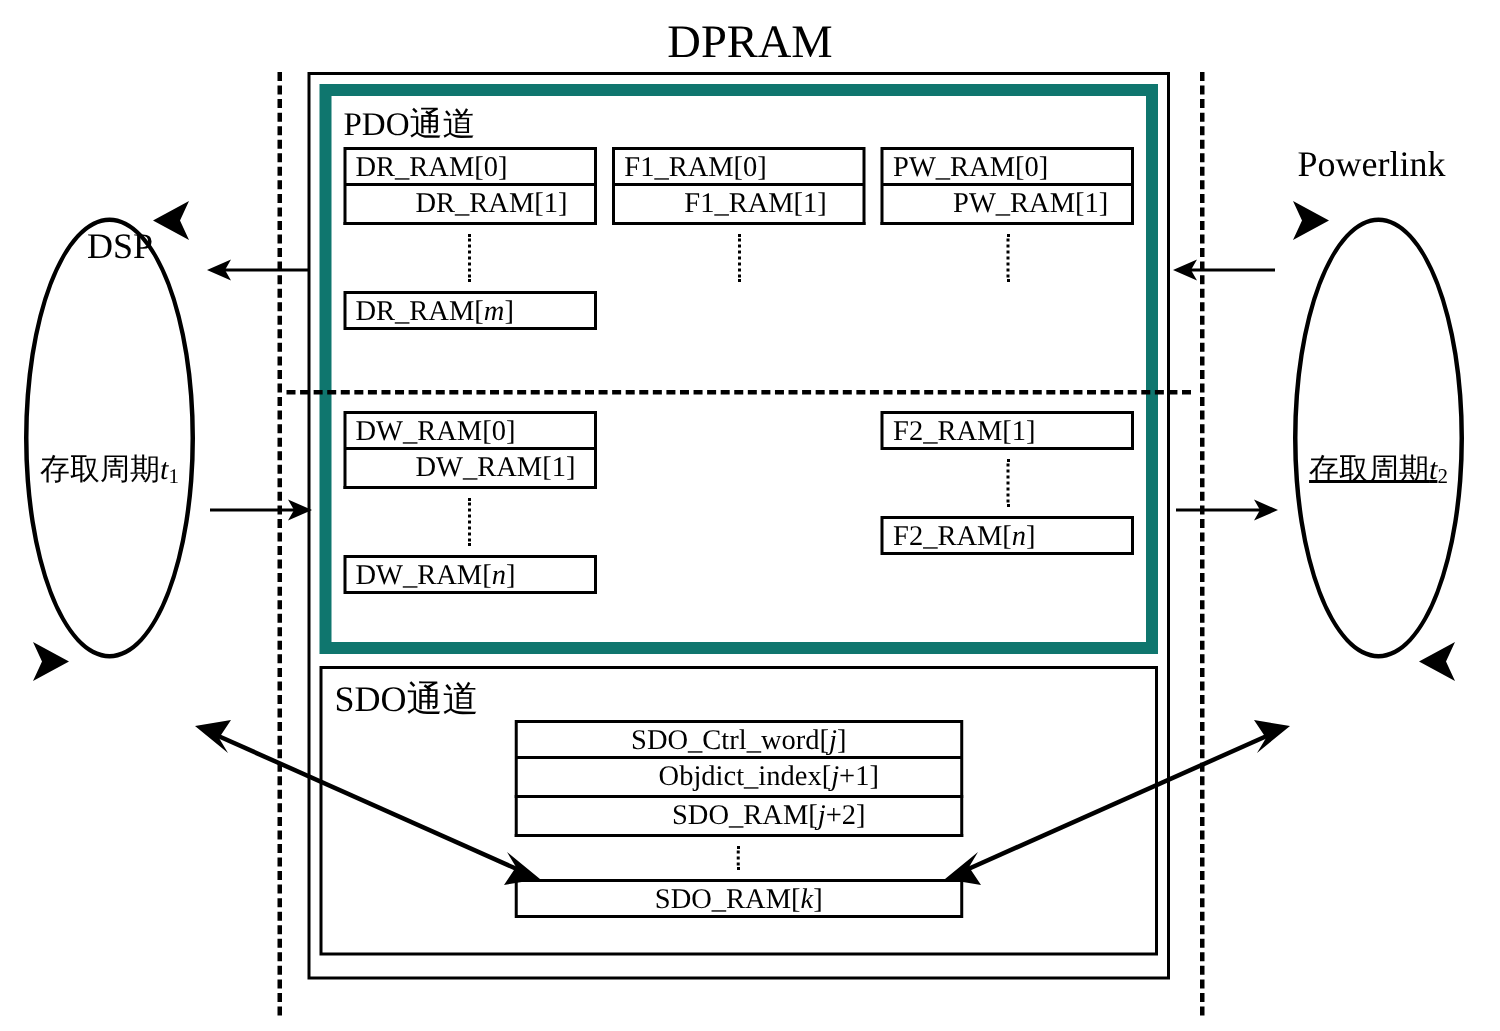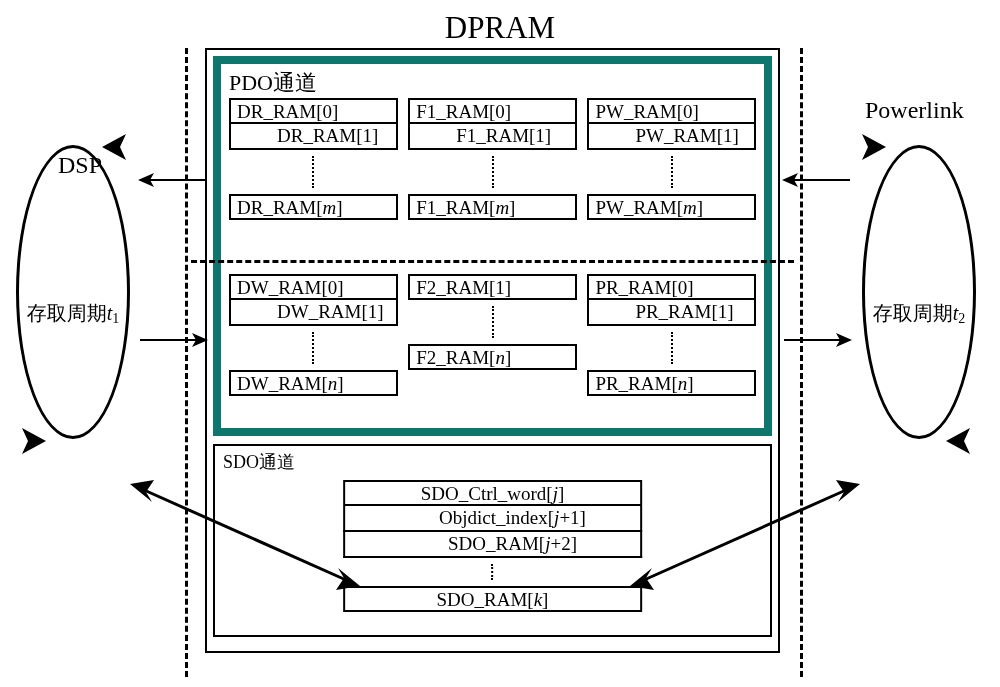--- a/index.html
+++ b/index.html
@@ -89,21 +89,21 @@
     top: 6px; bottom: 6px;
     border-left: 2px dotted #000;
   }
   .sdo-box {
     border: 2px solid #000;
     height: 193px;
     margin-top: 8px;
     padding: 4px 8px;
     position: relative;
   }
-  .sdo-title { font-size: 18px; }
+  .sdo-title { font-size: 24px; }
   .sdo-stack {
     position: absolute;
     top: 34px;
     left: 50%;
     transform: translateX(-50%);
     width: 54%;
     display: flex;
     flex-direction: column;
   }
   .sdo-stack .cell { text-align: center; }
@@ -116,21 +116,21 @@
     border: 3px solid #000;
     border-radius: 50%;
     text-align: center;
     display: flex;
     flex-direction: column;
     justify-content: center;
     align-items: center;
     font-size: 22px;
   }
   .ellipse-left { left: 6px; top: 135px; }
-  .ellipse-right { left: 852px; top: 135px; }
+  .ellipse-right { left: 852px; top: 135px; text-decoration: underline; }
   .el-sub { font-size: 20px; margin-top: 44px; }
   .sub-t { font-style: italic; font-family: serif; }
   .ss { font-size: 14px; vertical-align: sub; position: relative; top: -2px; }
 
   .out-plabel {
     position: absolute;
     font-size: 24px;
   }
   .dsp-label { left: 48px; top: 98px; margin-top: 44px; }
   .pl-label { left: 855px; top: 87px; }
@@ -239,47 +239,39 @@
         <div class="col">
           <div class="cell">DR_RAM[0]</div>
           <div class="cell">DR_RAM[1]</div>
           <div class="vdots"></div>
           <div class="cell"><span>DR_RAM[<span class="ital">m</span>]</span></div>
         </div>
         <div class="col">
           <div class="cell">F1_RAM[0]</div>
           <div class="cell">F1_RAM[1]</div>
           <div class="vdots"></div>
-          <div class="cell"><span>F1_RAM[<span class="ital">m</span>]</span></div>
         </div>
         <div class="col">
           <div class="cell">PW_RAM[0]</div>
           <div class="cell">PW_RAM[1]</div>
           <div class="vdots"></div>
-          <div class="cell"><span>PW_RAM[<span class="ital">m</span>]</span></div>
         </div>
       </div>
 
       <div class="cols" style="top:210px;">
         <div class="col">
           <div class="cell">DW_RAM[0]</div>
           <div class="cell">DW_RAM[1]</div>
           <div class="vdots"></div>
           <div class="cell"><span>DW_RAM[<span class="ital">n</span>]</span></div>
         </div>
         <div class="col">
           <div class="cell">F2_RAM[1]</div>
           <div class="vdots"></div>
           <div class="cell"><span>F2_RAM[<span class="ital">n</span>]</span></div>
-        </div>
-        <div class="col">
-          <div class="cell">PR_RAM[0]</div>
-          <div class="cell">PR_RAM[1]</div>
-          <div class="vdots"></div>
-          <div class="cell"><span>PR_RAM[<span class="ital">n</span>]</span></div>
         </div>
       </div>
     </div>
 
     <div class="sdo-box">
       <div class="sdo-title">SDO通道</div>
       <div class="sdo-stack">
         <div class="cell"><span>SDO_Ctrl_word[<span class="ital">j</span>]</span></div>
         <div class="cell"><span>Objdict_index[<span class="ital">j</span>+1]</span></div>
         <div class="cell"><span>SDO_RAM[<span class="ital">j</span>+2]</span></div>

